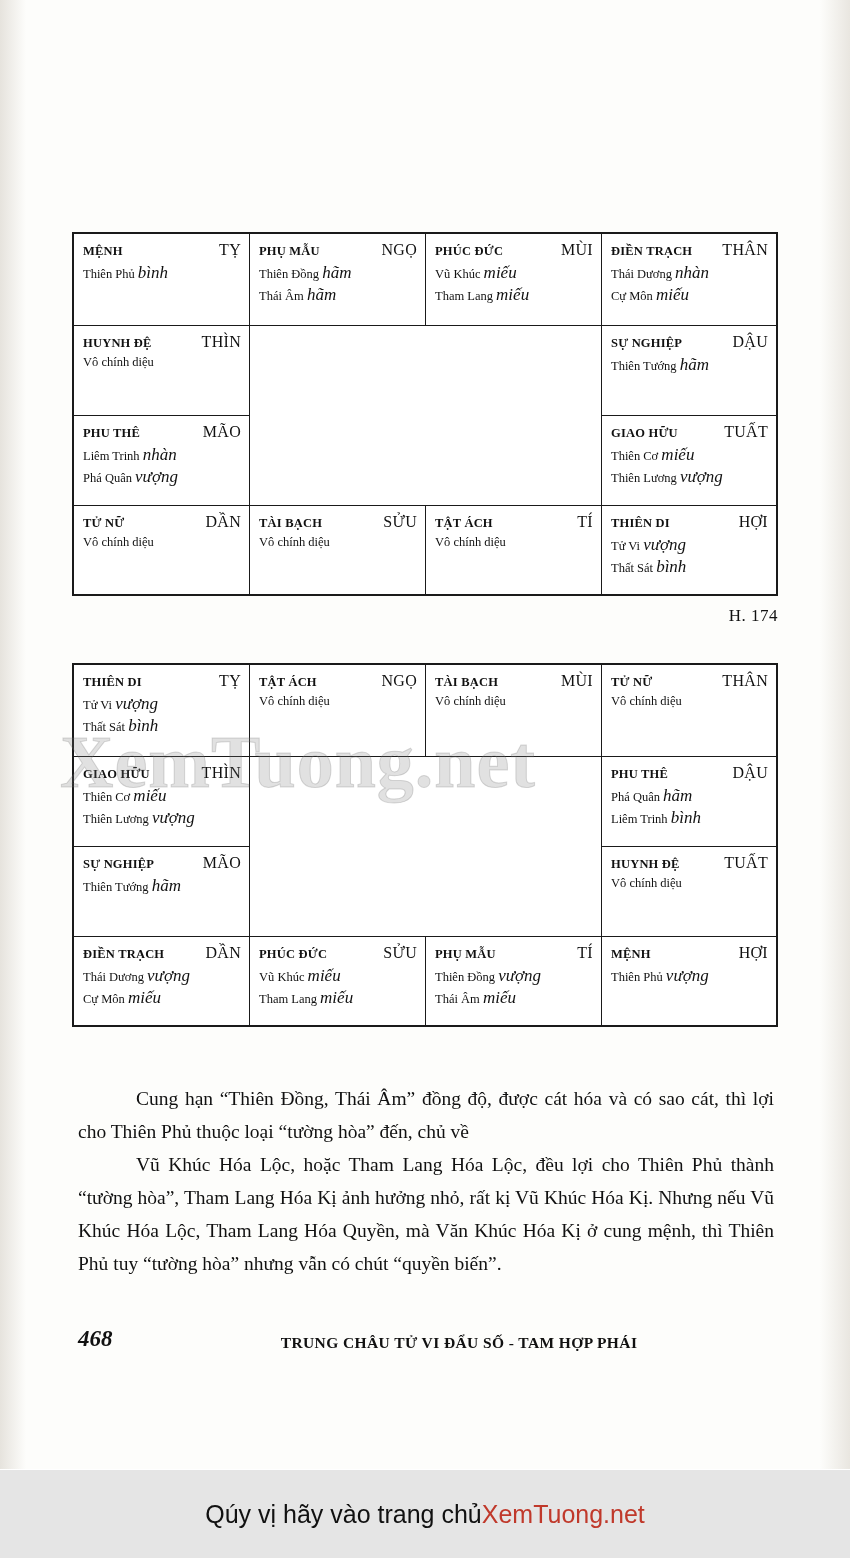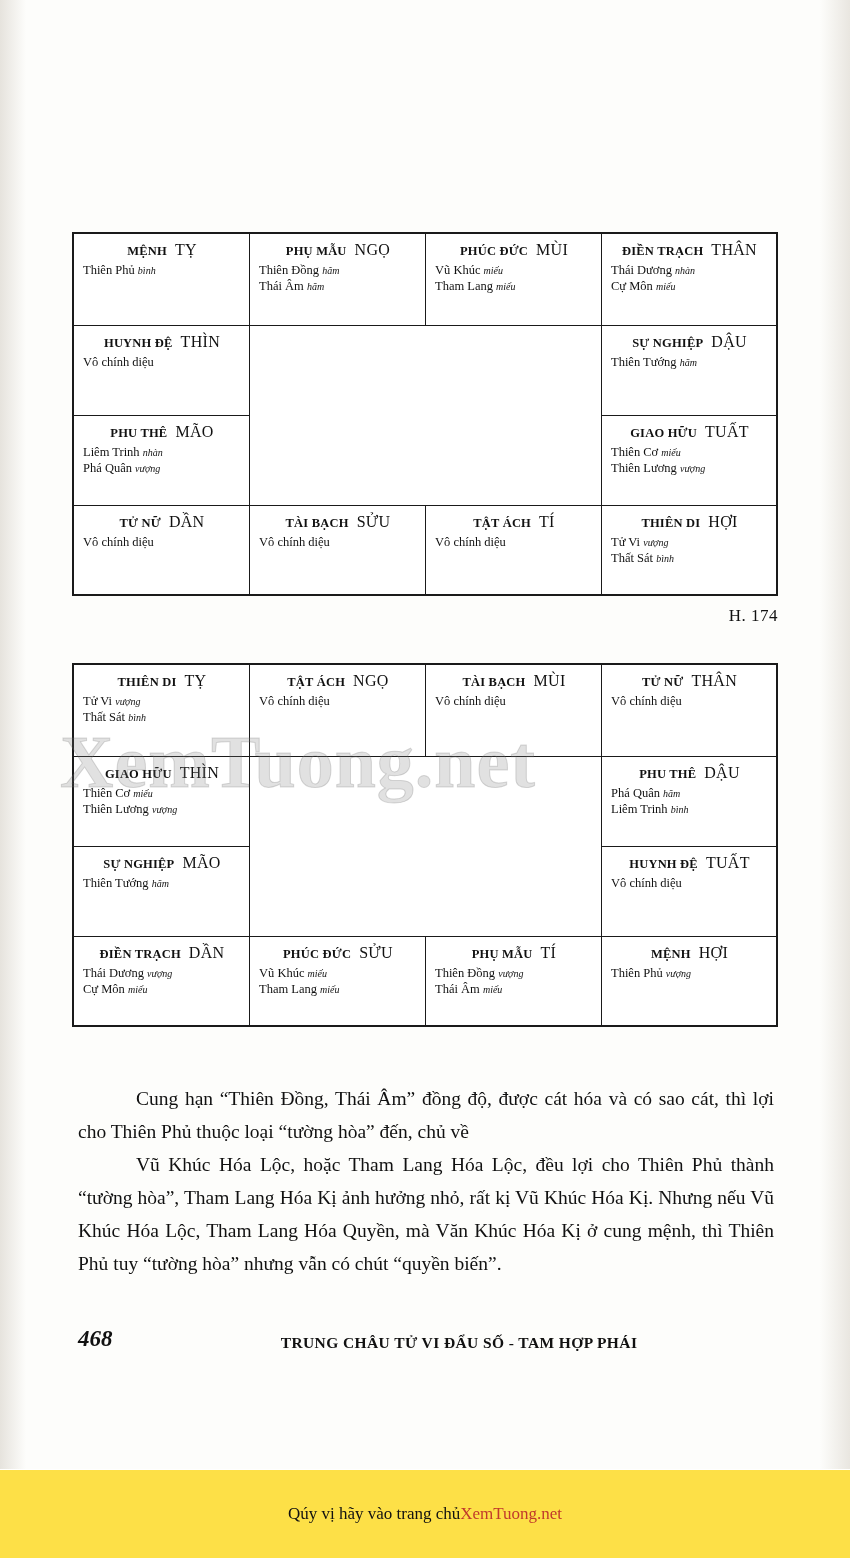--- a/index.html
+++ b/index.html
@@ -56,21 +56,21 @@
     border-right: 1.5px solid #1a1a1a;
     border-bottom: 1.5px solid #1a1a1a;
     padding: 7px 8px 0 9px;
     overflow: hidden;
   }
   .cell.last-col { border-right: none; }
   .cell.last-row { border-bottom: none; }
 
   .cell .hdr {
     display: flex;
-    justify-content: center;
+    justify-content: space-between;
     align-items: baseline;
     font-weight: bold;
     font-size: 12.5px;
     letter-spacing: 0.2px;
     line-height: 1.15;
   }
   .cell .branch {
     font-weight: normal;
     font-size: 16px;
     letter-spacing: 0.3px;
@@ -78,21 +78,21 @@
   }
   .cell .stars {
     margin-top: 3px;
   }
   .cell .star {
     font-size: 12.5px;
     line-height: 1.28;
     white-space: nowrap;
   }
   .cell .star b { font-weight: normal; }
-  .cell .star i { font-style: italic; font-size: 10px; }
+  .cell .star i { font-style: italic; font-size: 17px; }
 
   .center-block {
     position: absolute;
     box-sizing: border-box;
   }
 
   .fig-caption {
     position: absolute;
     width: 706px;
     text-align: right;
@@ -152,26 +152,26 @@
     -webkit-text-stroke: 1px rgba(110,110,110,0.25);
   }
 
   
   .footer-banner {
     position: absolute;
     left: 0;
     bottom: 0;
     width: 850px;
     height: 88px;
-    background: #fde047;
+    background: #e5e5e5;
     display: flex;
     align-items: center;
     justify-content: center;
-    font-family: Liberation Serif, serif;
-    font-size: 17px;
+    font-family: Liberation Sans, sans-serif;
+    font-size: 25px;
     color: #111;
     border-top: 1px solid #fff;
   }
   .footer-banner .brand { color: #c0392b; }
 </style>
 </head>
 <body>
 
 <div class="page">
 

